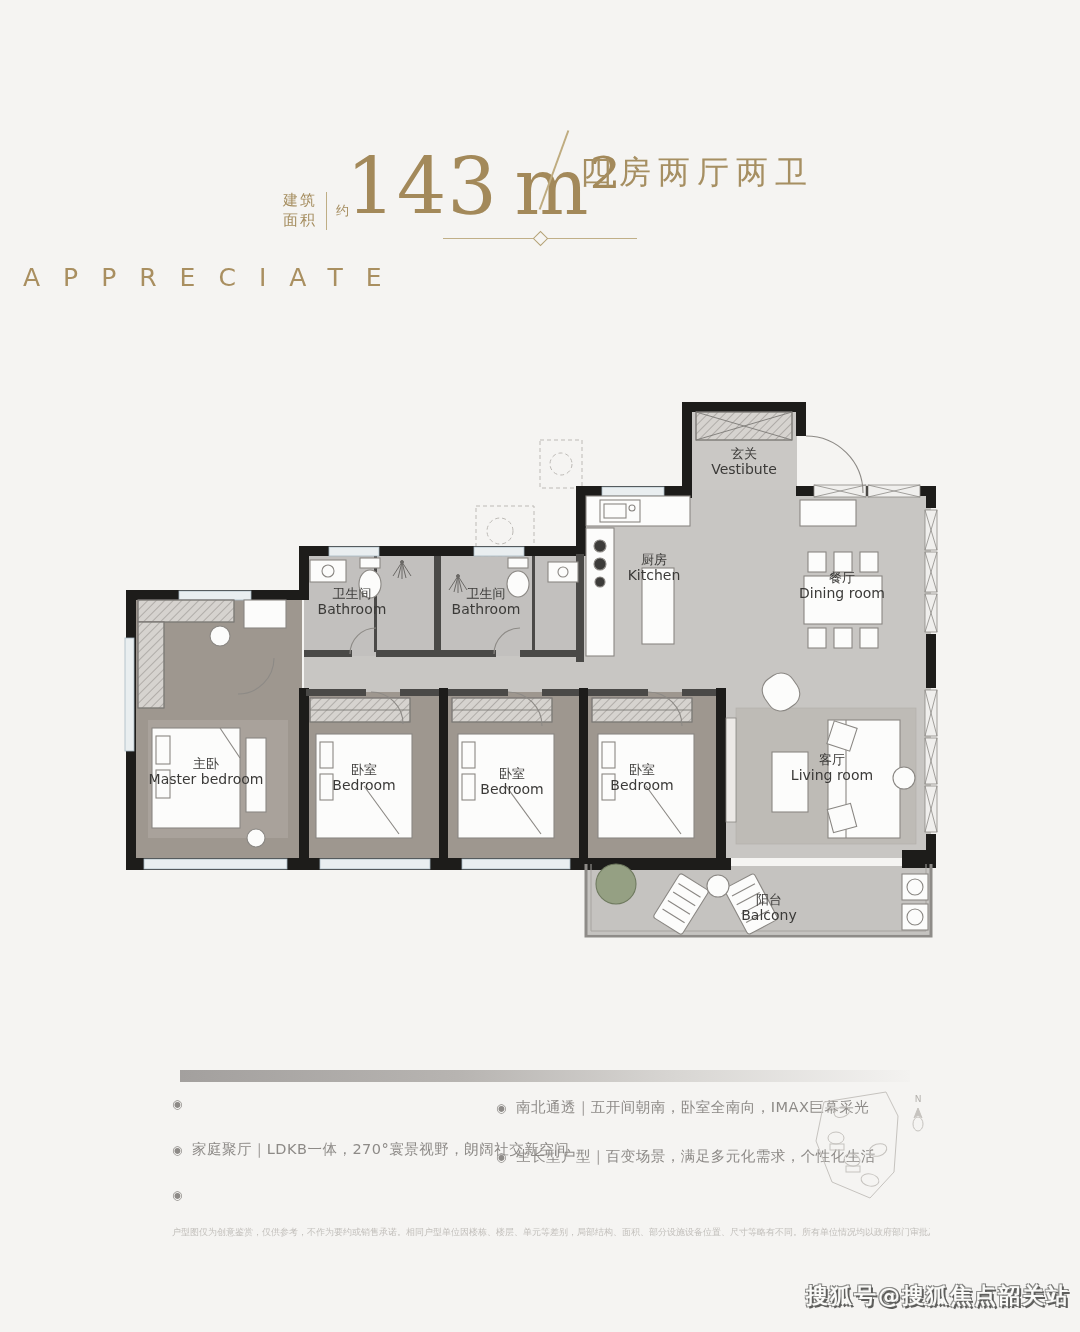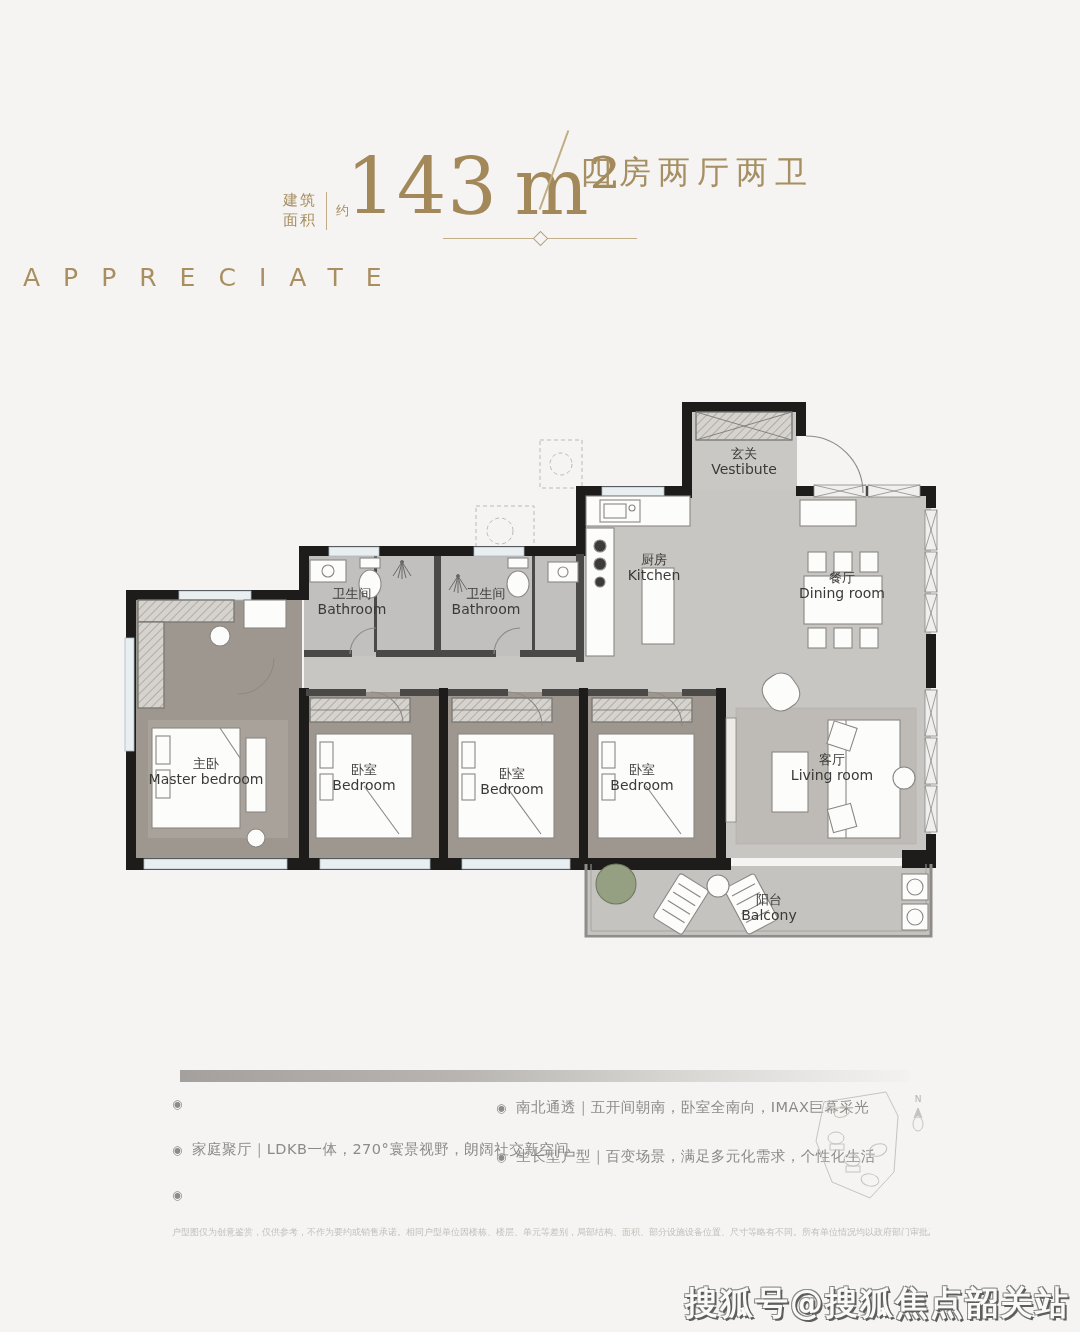--- a/index.html
+++ b/index.html
@@ -32,21 +32,21 @@
   .divider-bar{position:absolute;left:180px;top:1070px;width:730px;height:12px;
       background:linear-gradient(90deg,#a3a09e 0%,#b7b4b1 38%,#d8d6d3 68%,#f3f2f0 100%);}
   .feat-col{position:absolute;display:flex;flex-direction:column;gap:30px;}
   .fc-left{left:172px;top:1098px;}
   .fc-right{left:496px;top:1098px;}
   .feat-item{display:flex;align-items:center;gap:9px;font-size:14.5px;color:#8d8a87;letter-spacing:0.5px;}
   .bullet{font-size:12px;color:#8d8a87;line-height:1;}
   .disclaimer{position:absolute;left:172px;top:1226px;width:758px;font-size:9px;color:#c2bfbb;
               white-space:nowrap;overflow:hidden;}
   .sitemap{position:absolute;left:796px;top:1086px;width:145px;height:140px;}
-  .watermark{position:absolute;right:10px;top:1281px;font-size:33px;font-weight:bold;color:#fafaf8;
+  .watermark{position:absolute;right:10px;top:1281px;font-size:22px;font-weight:bold;color:#fafaf8;
       letter-spacing:2px;
       text-shadow:2px 2px 0 #5e5e5c,-1px -1px 0 #90908e,1px -1px 0 #7e7e7c,-1px 1px 0 #7e7e7c;}
 </style>
 </head>
 <body>
 
 <div class="page">
 
   <div class="hdr-area">
     <div class="lines">

